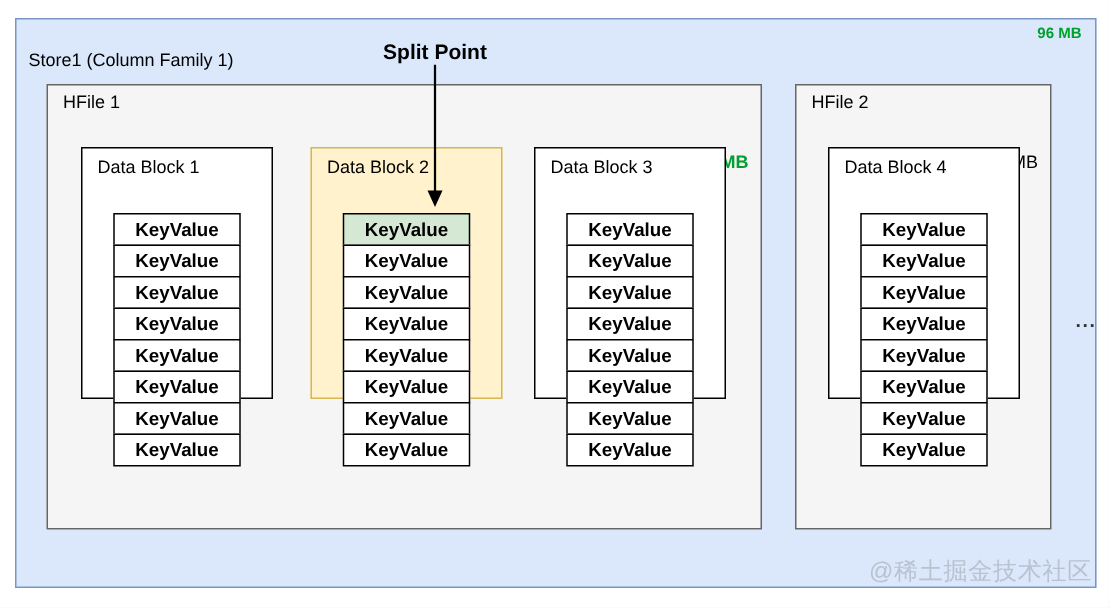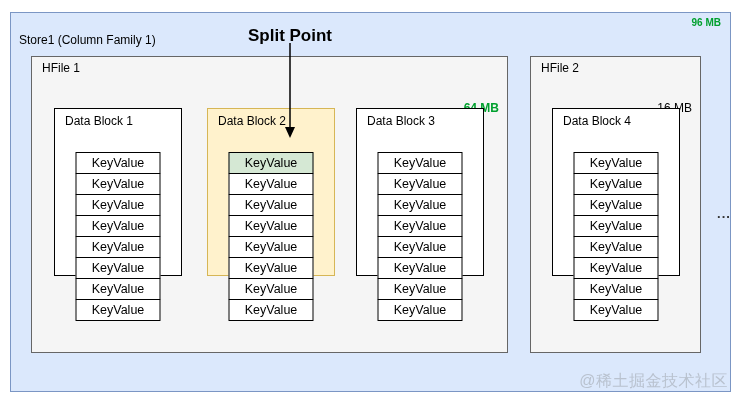--- a/index.html
+++ b/index.html
@@ -68,21 +68,21 @@
     right: 8px; top: 20px;
     font-size: 12px;
     margin-top: 24px;
   }
   .hfile-size.green {
     font-weight: bold;
     color: var(--size-green);
   }
   .block {
     position: absolute;
-    top: 51px;
+    top: 41px;
     width: 128px;
     height: 168px;
     background: var(--block-fill);
     border: 1px solid var(--block-border);
   }
   .block.highlight {
     background: var(--highlight-block-fill);
     border-color: var(--highlight-block-border);
     padding-left: 32px;
   }
@@ -104,29 +104,30 @@
     width: 85px;
   }
   .kv-row {
     height: 22px;
     line-height: 20px;
     margin-top: -1px;
     border: 1px solid var(--block-border);
     background: #ffffff;
     text-align: center;
     font-size: 12.5px;
+    font-weight: bold;
   }
   .kv-row:first-child { margin-top: 0; }
   .kv-row.split-row { background: var(--split-row-fill); }
   .split-point-label {
     position: absolute;
     left: 240px; top: 26px;
     width: 100px;
     text-align: center;
-    font-size: 17px;
+    font-size: 14px;
     font-weight: bold;
   }
   .split-arrow {
     position: absolute;
     left: 283px; top: 43px;
     width: 14px; height: 96px;
     pointer-events: none;
   }
   .ellipsis {
     position: absolute;

